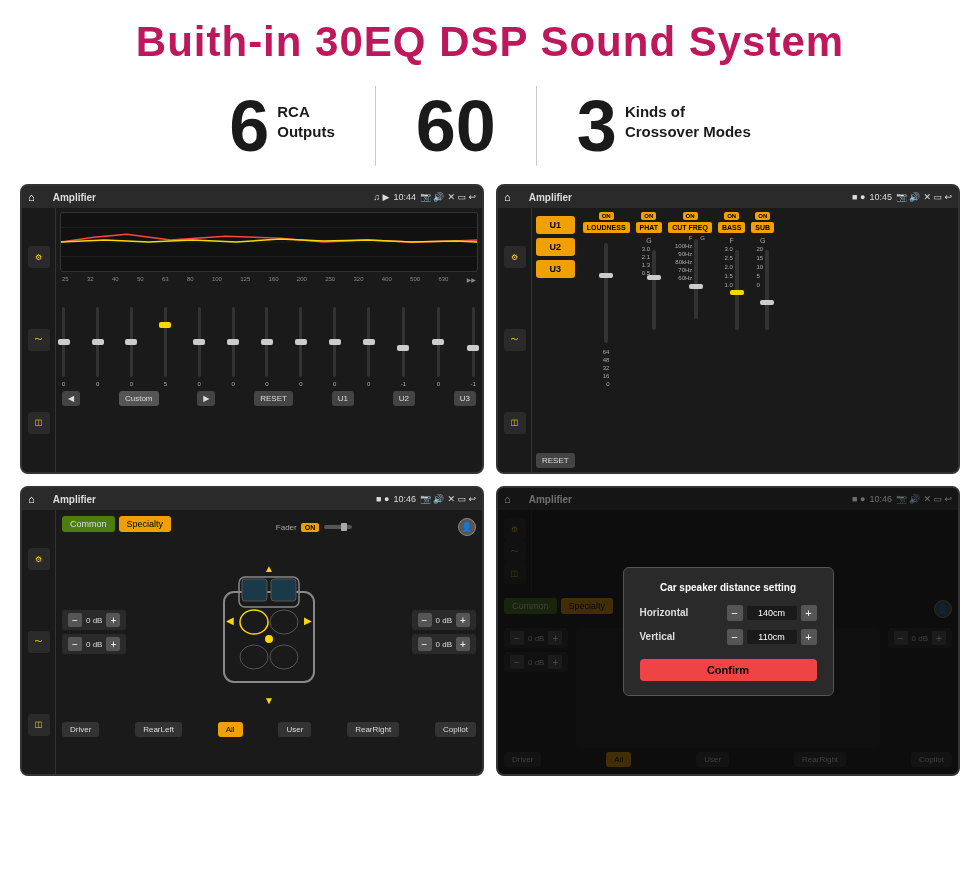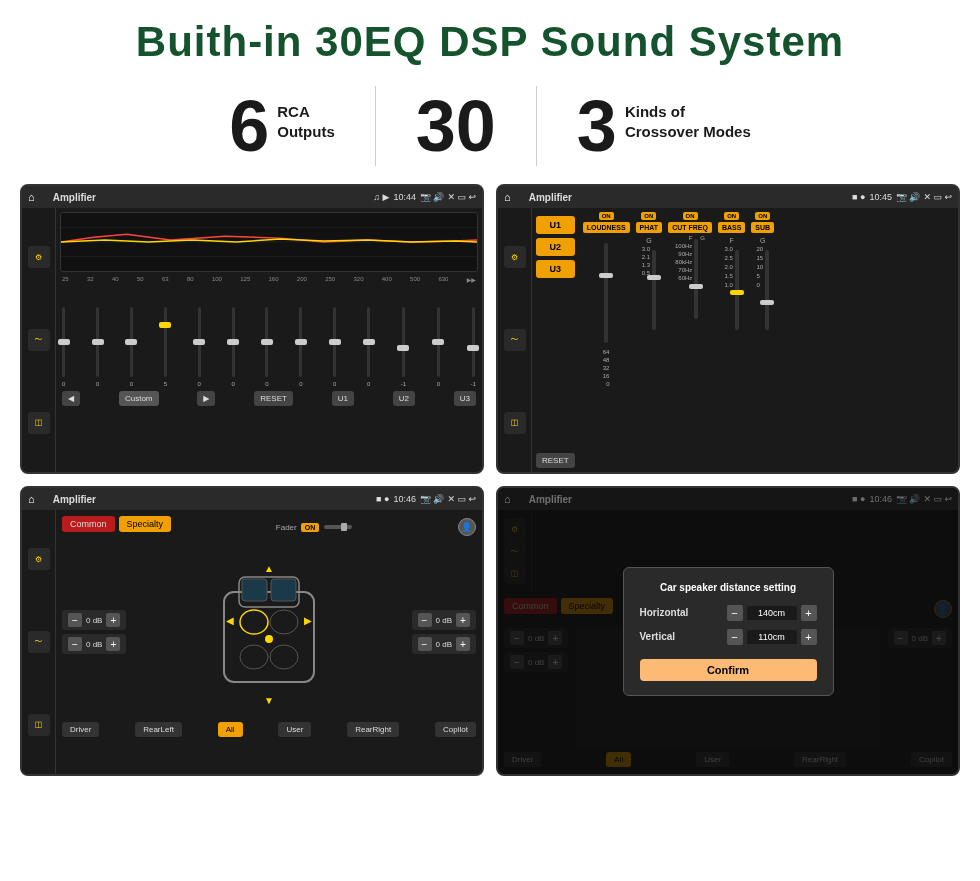--- a/index.html
+++ b/index.html
@@ -8,21 +8,21 @@
       height: 881px;
       background: #ffffff;
       font-family: Arial, sans-serif;
       overflow: hidden;
     }
 
     .main-title {
       text-align: center;
       font-size: 42px;
       font-weight: 900;
-      color: #14532d;
+      color: #be185d;
       padding: 18px 0 10px 0;
       letter-spacing: 1px;
     }
 
     .stats-row {
       display: flex;
       justify-content: center;
       align-items: center;
       padding: 10px 0 14px 0;
       gap: 0;
@@ -318,21 +318,21 @@
       padding: 6px;
     }
 
     .fader-tabs {
       display: flex;
       gap: 4px;
       margin-bottom: 6px;
     }
 
     .fader-tab {
-      background: #b91c1c;
+      background: #4d7c0f;
       color: #ddd;
       border: none;
       border-radius: 3px;
       font-size: 9px;
       padding: 3px 8px;
       cursor: pointer;
     }
 
     .fader-tab.active { background: #f0a000; color: #000; }
 
@@ -455,21 +455,21 @@
       background: #1a1a1a;
       color: #fff;
       font-size: 9px;
       padding: 2px 6px;
       border-radius: 2px;
       min-width: 50px;
       text-align: center;
     }
 
     .confirm-btn {
-      background: #fdba74;
+      background: #ef4444;
       color: #000;
       border: none;
       border-radius: 4px;
       font-size: 11px;
       font-weight: bold;
       padding: 5px 1px;
       width: 100%;
       cursor: pointer;
       margin-top: 6px;
     }
@@ -496,21 +496,21 @@
 <div class="stats-row">
   <div class="stat-item">
     <span class="stat-number">6</span>
     <div class="stat-text">
       <span>RCA</span>
       <span>Outputs</span>
     </div>
   </div>
   <div class="stat-divider"></div>
   <div class="stat-item">
-    <span class="stat-number">30</span>
+    <span class="stat-number">60</span>
   </div>
   <div class="stat-divider"></div>
   <div class="stat-item">
     <span class="stat-number">3</span>
     <div class="stat-text">
       <span>Kinds of</span>
       <span>Crossover Modes</span>
     </div>
   </div>
 </div>

